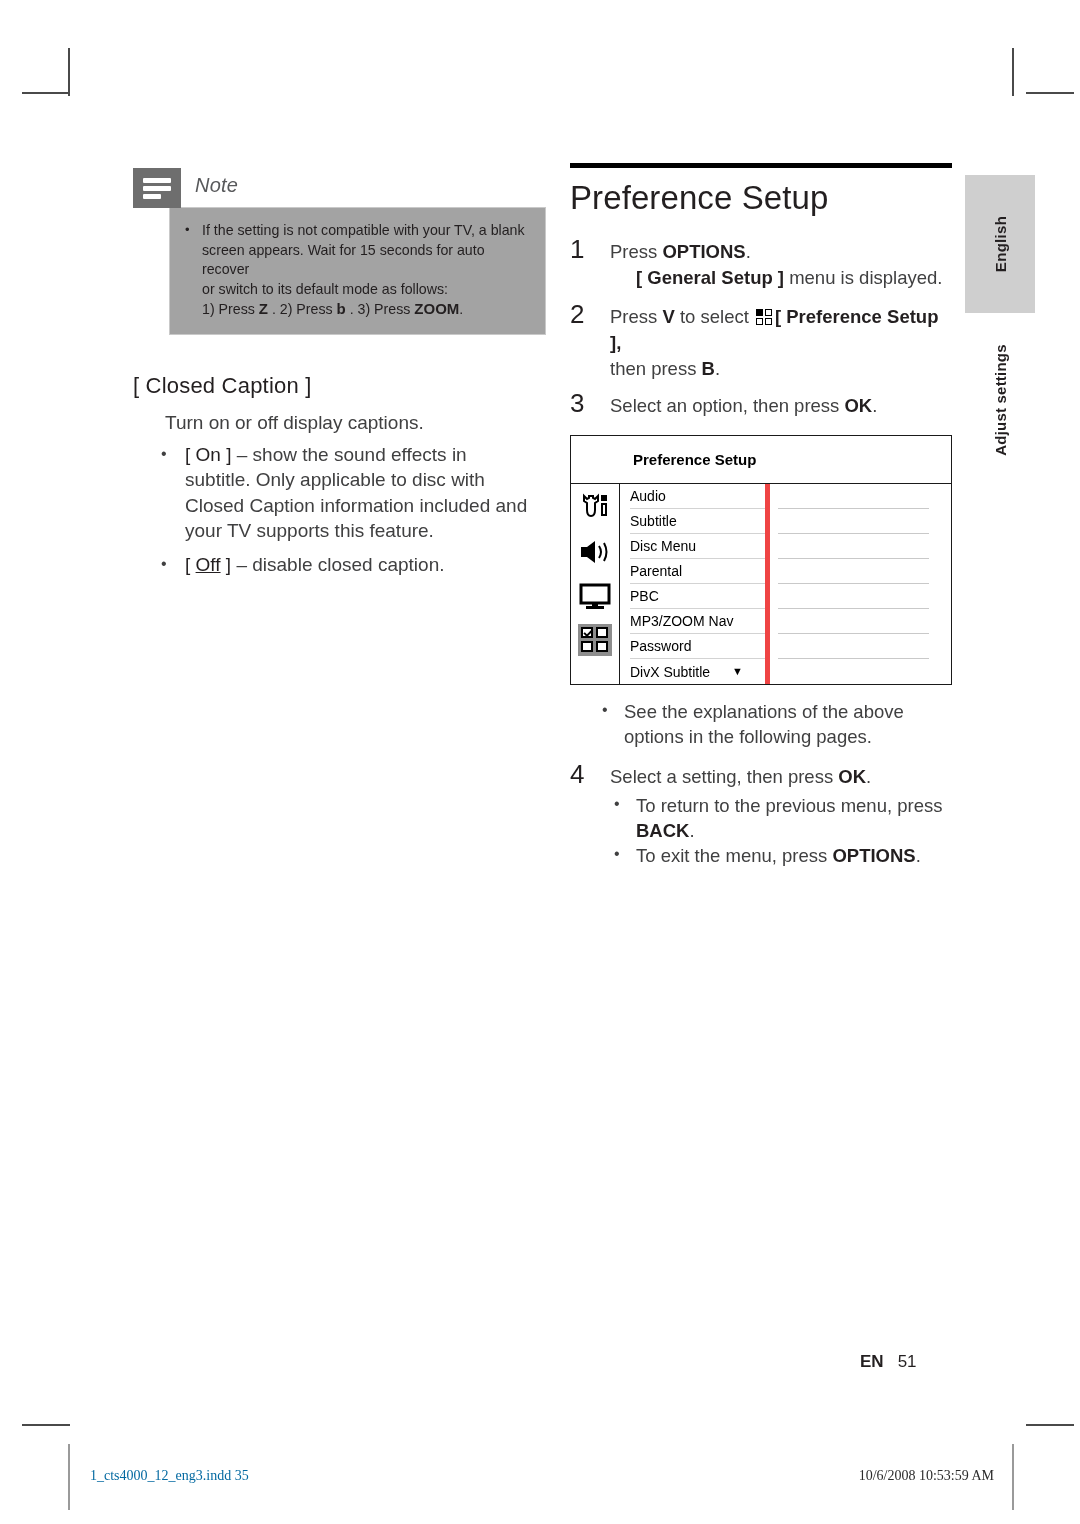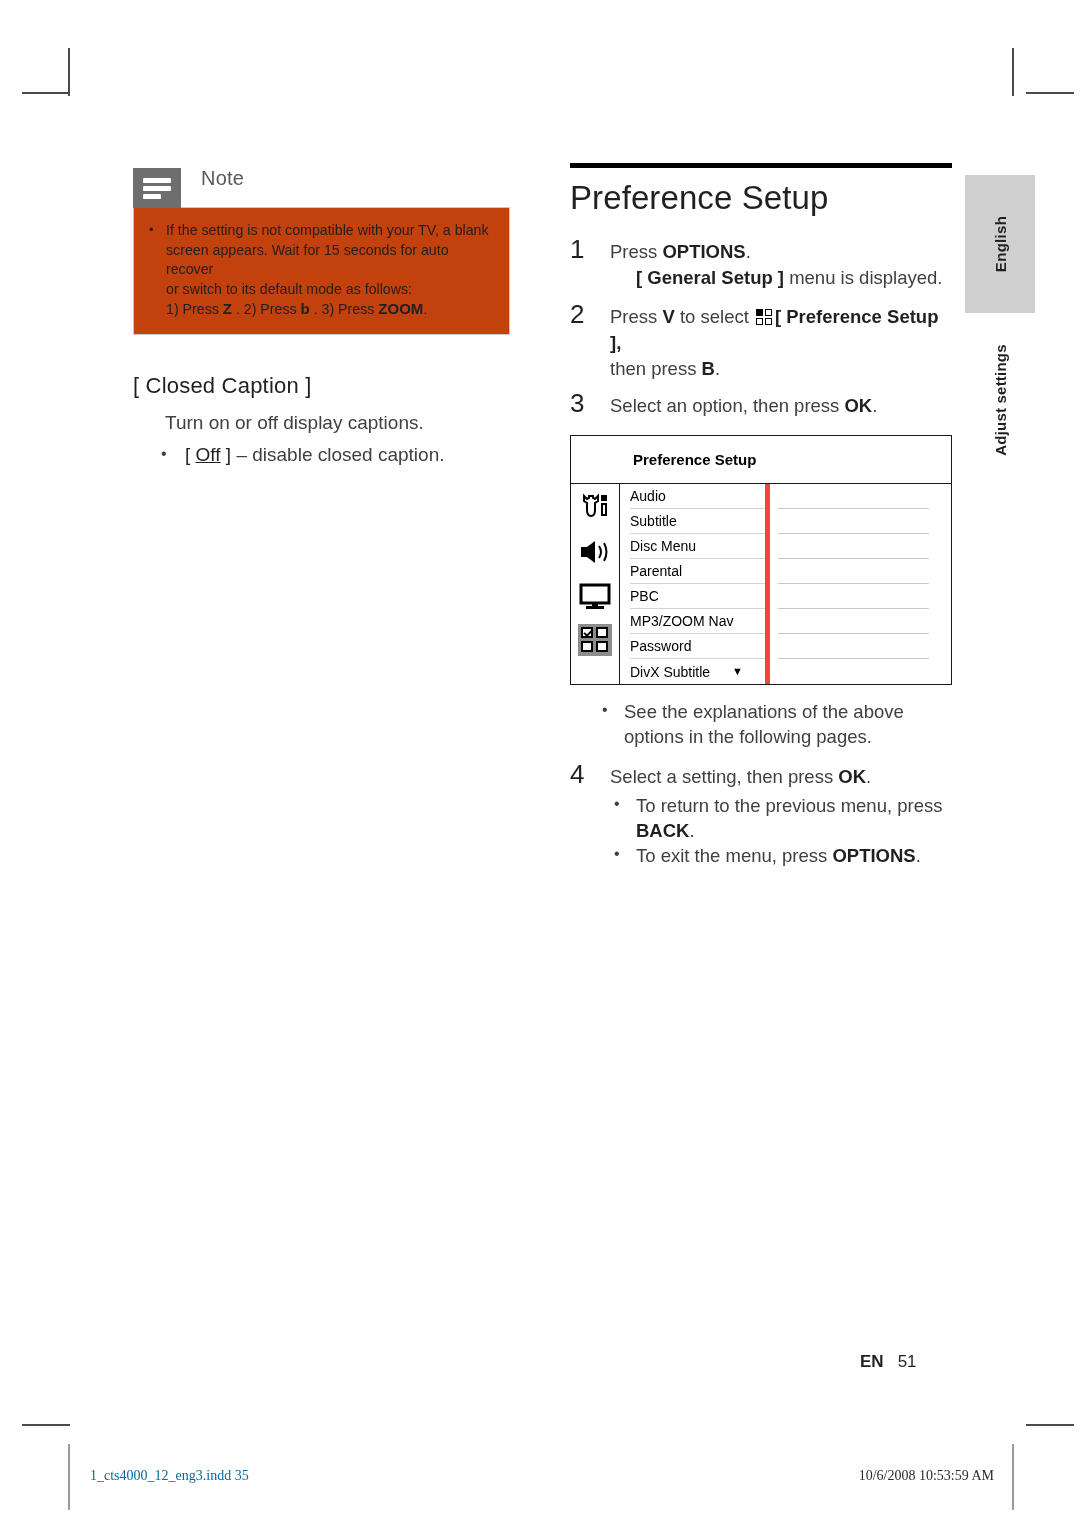--- a/index.html
+++ b/index.html
@@ -52,38 +52,40 @@
     background: #ffffff;
     left: 10px;
     border-radius: 1px;
   }
   .note-tab i.b1 { top: 10px; width: 28px; height: 5px; }
   .note-tab i.b2 { top: 18px; width: 28px; height: 5px; }
   .note-tab i.b3 { top: 26px; width: 18px; height: 5px; }
 
   .note-head {
     display: flex;
-    align-items: flex-start;
-    gap: 20px;
+    align-items: center;
+    gap: 14px;
+    font-style: italic;
   }
   .note-title {
     font-size: 20px;
     color: #58595b;
     line-height: 1;
     padding-bottom: 7px;
     letter-spacing: 0.2px;
   }
   .note-box {
     border: 1px solid #c9c9c9;
     border-top: 1px solid #c9c9c9;
     padding: 13px 14px 14px 12px;
     box-sizing: border-box;
     width: 377px;
     margin-top: -1px;
-    background: #c2410c;
+    background: #a3a3a3;
+    margin-left: 36px;
   }
   .note-list {
     margin: 0; padding: 0;
     list-style: none;
   }
   .note-list li {
     position: relative;
     padding-left: 20px;
     font-size: 14.2px;
     line-height: 19.5px;
@@ -442,20 +444,23 @@
           <span>or switch to its default mode as follows:</span><br>
           <span>1) Press </span><span class="kb">Z</span><span> . 2) Press </span><span class="kb">b</span><span> . 3) Press </span><span class="kb">ZOOM</span><span>.</span>
         </li>
       </ul>
     </div>
 
     <div class="sec-title">[ Closed Caption ]</div>
     <div class="sec-sub">Turn on or off display captions.</div>
 
     <ul class="bullets">
+      <li>
+        <span class="opt">[ <span>On</span> ]</span><span> – show the sound effects in subtitle. Only applicable to disc with Closed Caption information included and your TV supports this feature.</span>
+      </li>
       <li>
         <span class="opt">[ <u>Off</u> ]</span><span> – disable closed caption.</span>
       </li>
     </ul>
   </div>
 
   <div class="col-right">
     <div class="rule"></div>
     <div class="h1">Preference Setup</div>
 

